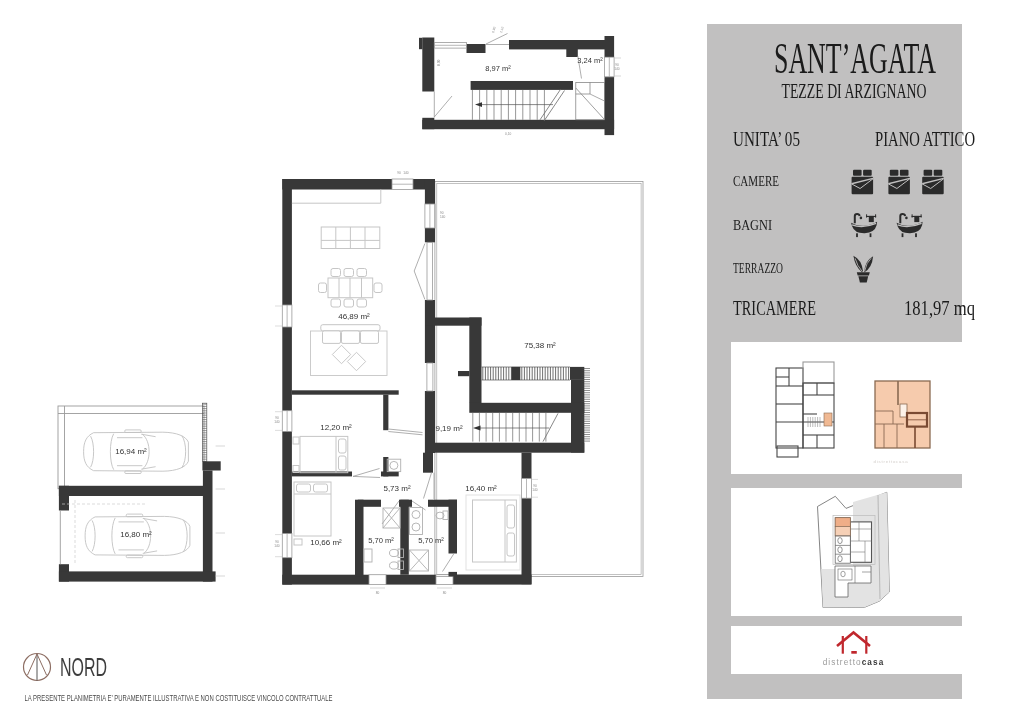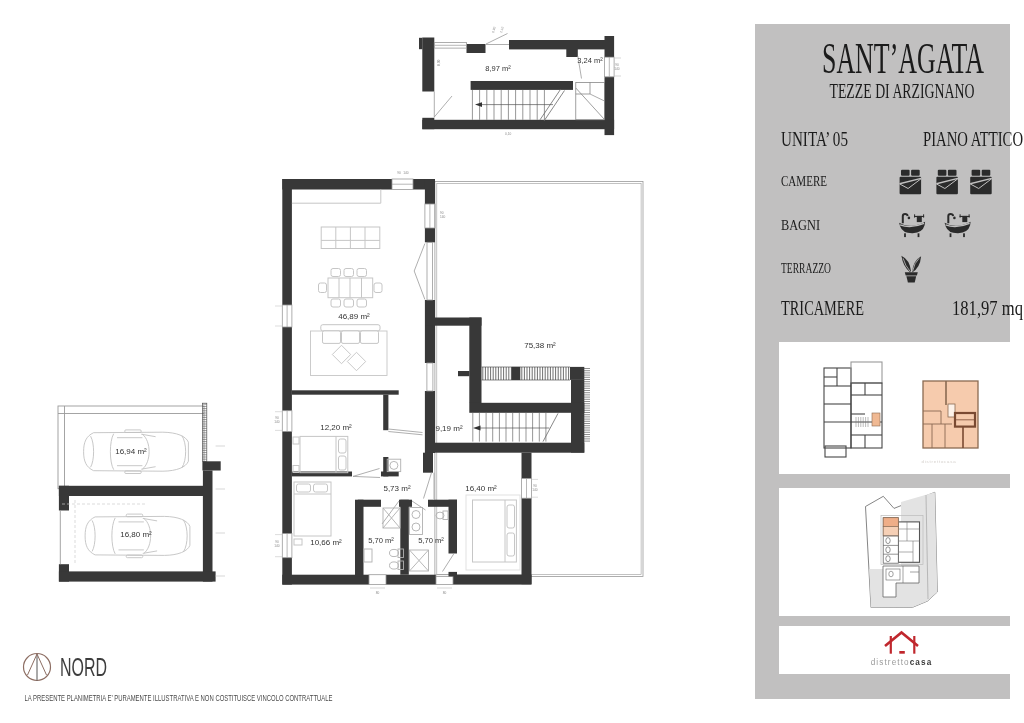--- a/index.html
+++ b/index.html
@@ -569,21 +569,21 @@
 <g fill="none" stroke="#c6c6c6" stroke-width="1">
       <rect x="472.5" y="500" width="43.9" height="62"></rect>
       <line x1="505" y1="500" x2="505" y2="562"></line>
       <rect x="507" y="505" width="7.5" height="23" rx="2"></rect>
       <rect x="507" y="533" width="7.5" height="23" rx="2"></rect>
     </g>
 
 <text x="481" y="491" font-size="8.0" fill="#333333" text-anchor="middle" letter-spacing="0" font-family="Liberation Sans, sans-serif">16,40 m²</text>
 </svg>
 
-<div style="position:absolute;left:707px;top:24px;width:255px;height:675px;background:#c1c0c0;margin-left:48px;">
+<div style="position:absolute;left:707px;top:24px;width:255px;height:675px;background:#c1c0c0;">
 <svg width="293" height="675" viewBox="0 0 293 675" style="position:absolute;left:0;top:0">
 
 <text x="148" y="49" font-family="Liberation Serif, serif" font-size="45" fill="#1b1b1b" text-anchor="middle" textLength="162" lengthAdjust="spacingAndGlyphs">SANT’AGATA</text>
 
 <text x="147" y="74" font-family="Liberation Serif, serif" font-size="20" fill="#1b1b1b" text-anchor="middle" textLength="145" lengthAdjust="spacingAndGlyphs">TEZZE DI ARZIGNANO</text>
 
 <text x="26" y="121.5" font-family="Liberation Serif, serif" font-size="20" fill="#1b1b1b" textLength="67" lengthAdjust="spacingAndGlyphs">UNITA’ 05</text>
 
 <text x="268" y="121.5" font-family="Liberation Serif, serif" font-size="20" fill="#1b1b1b" text-anchor="end" textLength="100" lengthAdjust="spacingAndGlyphs">PIANO ATTICO</text>
 

